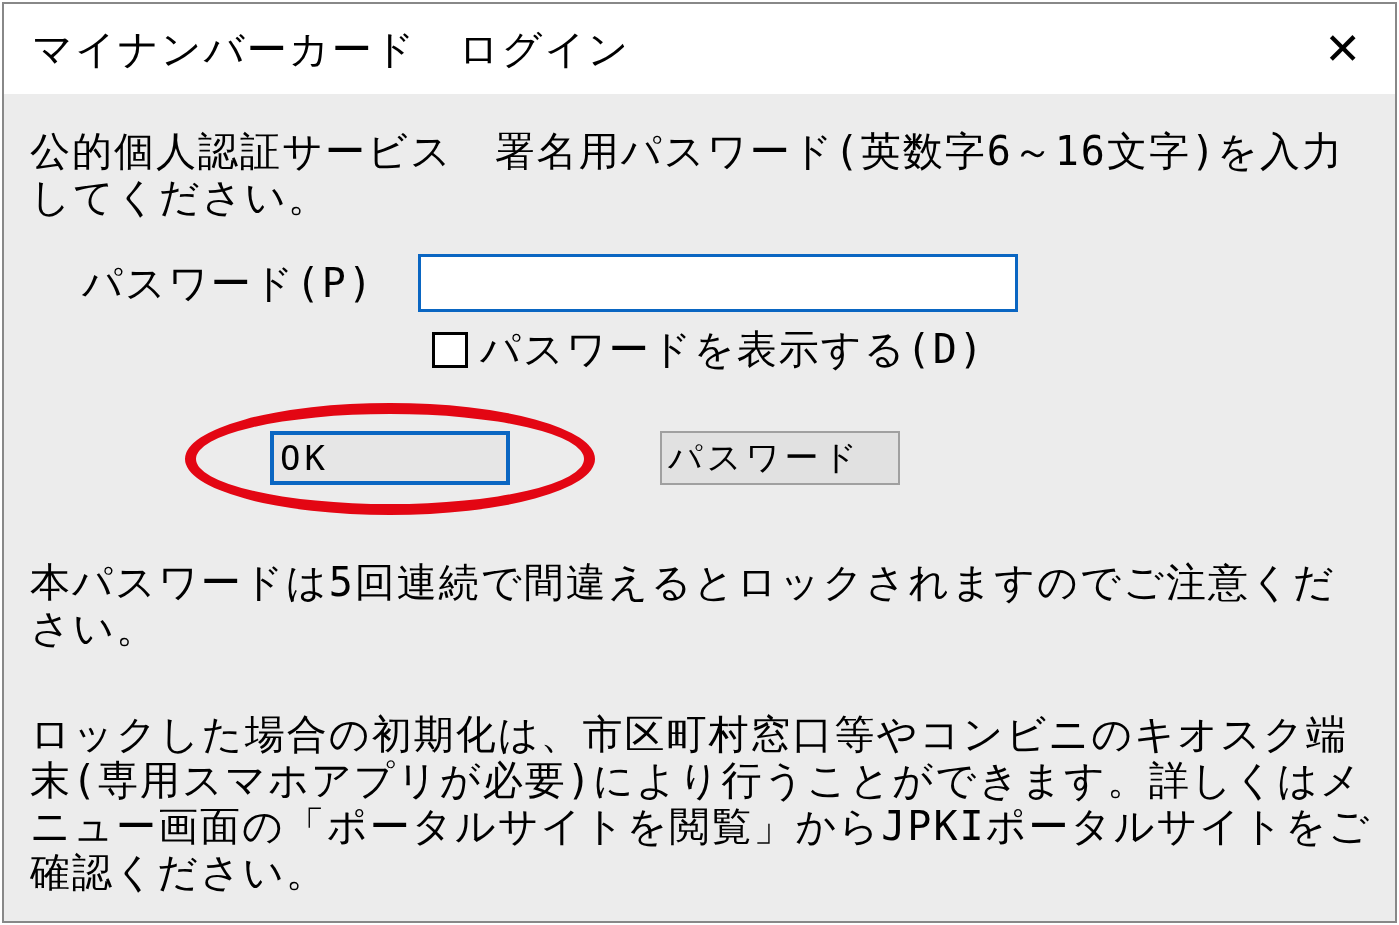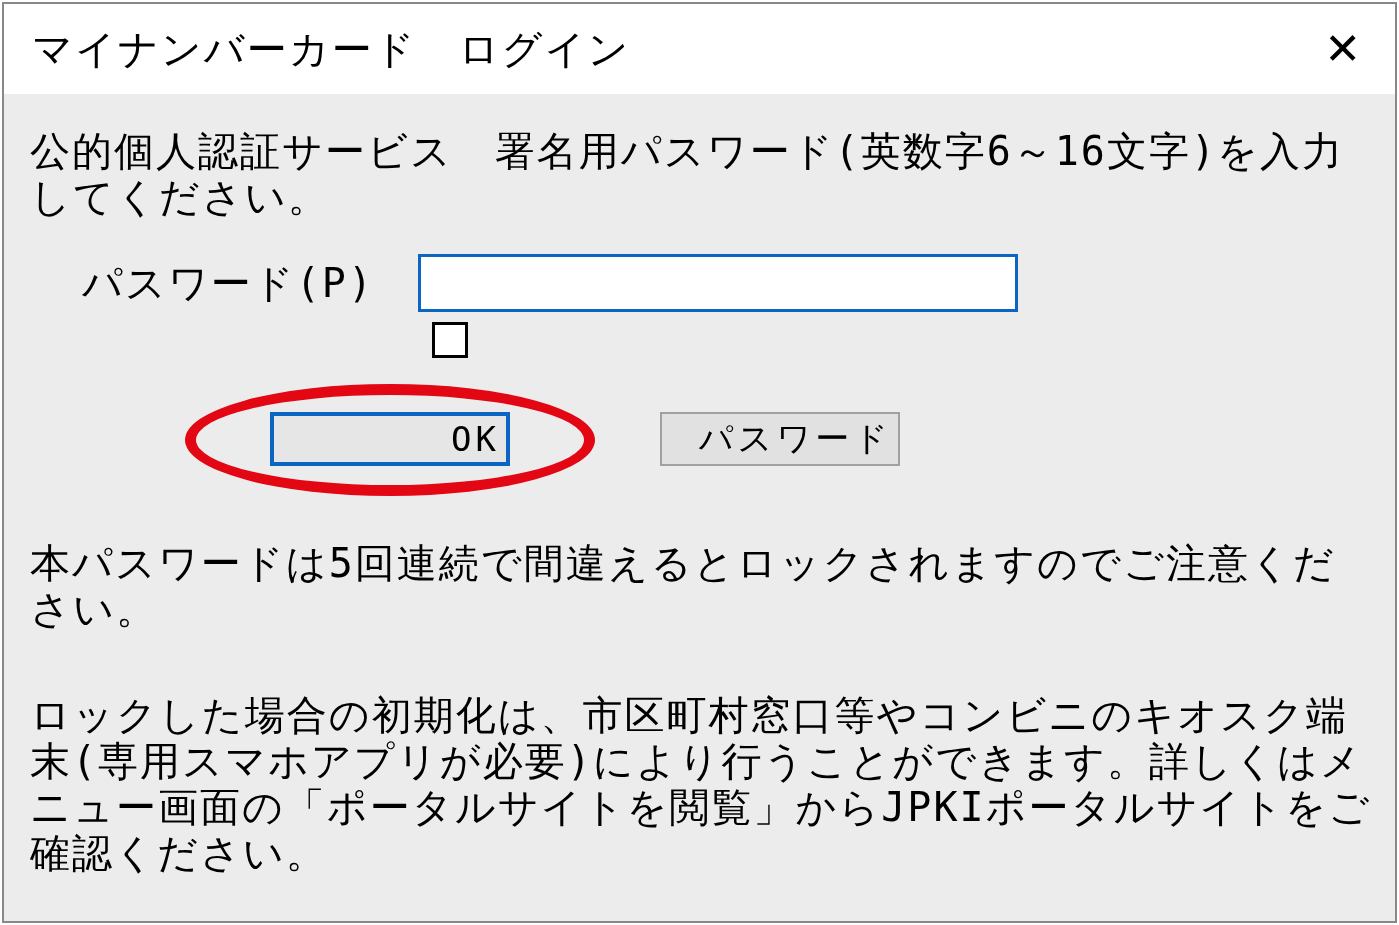--- a/index.html
+++ b/index.html
@@ -108,21 +108,21 @@
   .btn {
     position: absolute;
     height: 54px;
     background: #e1e1e1;
     border: 2px solid #a0a0a0;
     font-size: 34px;
     letter-spacing: 4px;
     cursor: pointer;
     display: flex;
     align-items: center;
-    justify-content: flex-end;
+    justify-content: flex-start;
     box-sizing: border-box;
     font-family: inherit;
   }
   .btn-ok {
     left: 240px;
     top: 18px;
     width: 240px;
     border: 4px solid #0a66c2;
     background: #e6e6e6;
   }
@@ -171,20 +171,21 @@
 
     <div class="instruction">公的個人認証サービス　署名用パスワード(英数字6～16文字)を入力してください。</div>
 
     <div class="password-row">
       <span class="password-label">パスワード(P)</span>
       <input type="text" class="password-input" value="" style="">
     </div>
 
     <div class="show-row">
       <div class="show-checkbox"></div>
+      <span class="show-label">パスワードを表示する(D)</span>
     </div>
 
     <div class="button-row">
       <div class="highlight-ellipse"></div>
       <button class="btn btn-ok">
         <span>OK</span>
       </button>
       <button class="btn btn-cancel">
         <span>パスワード</span>
       </button>

